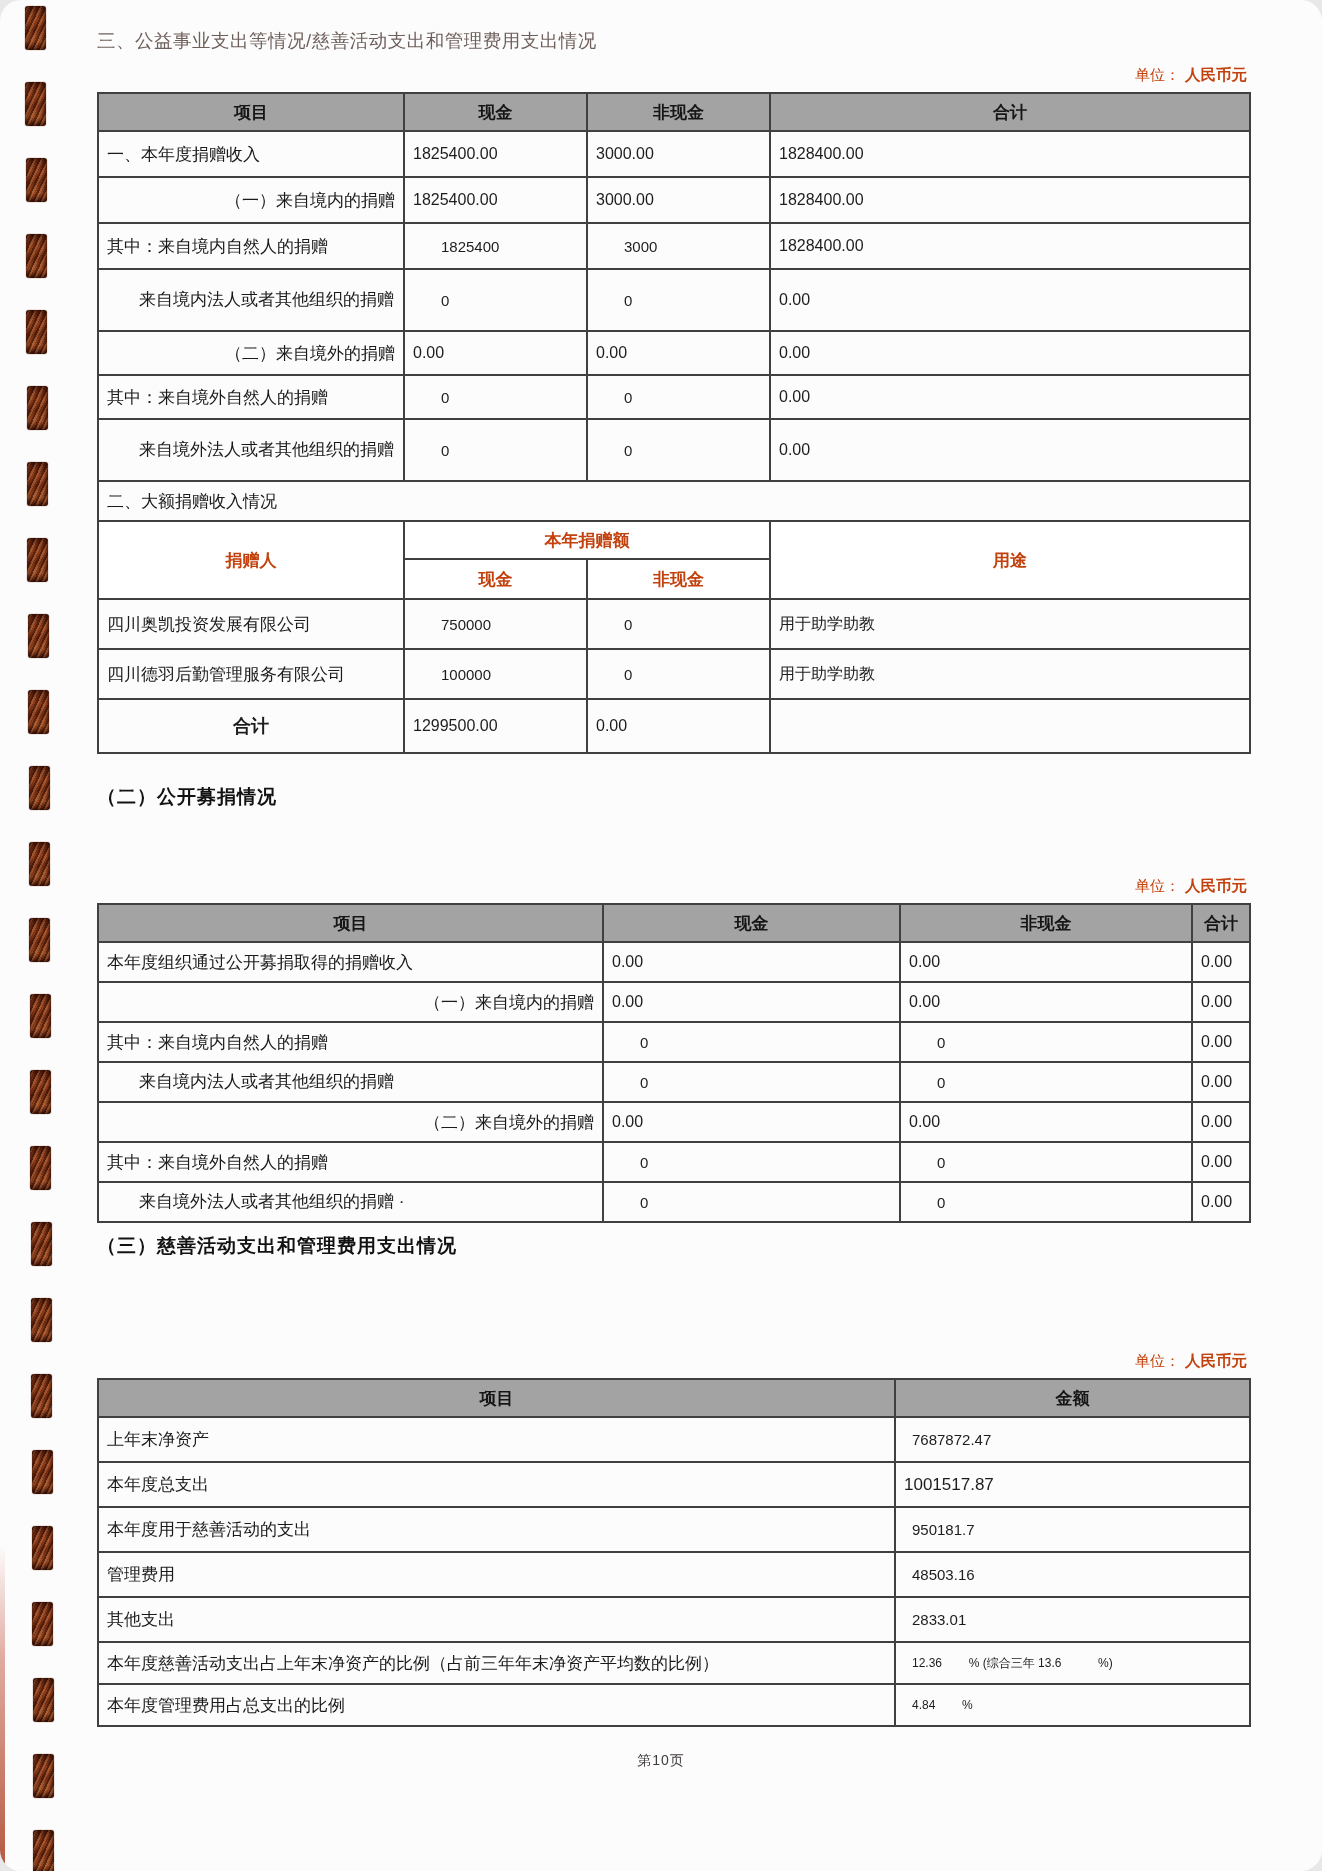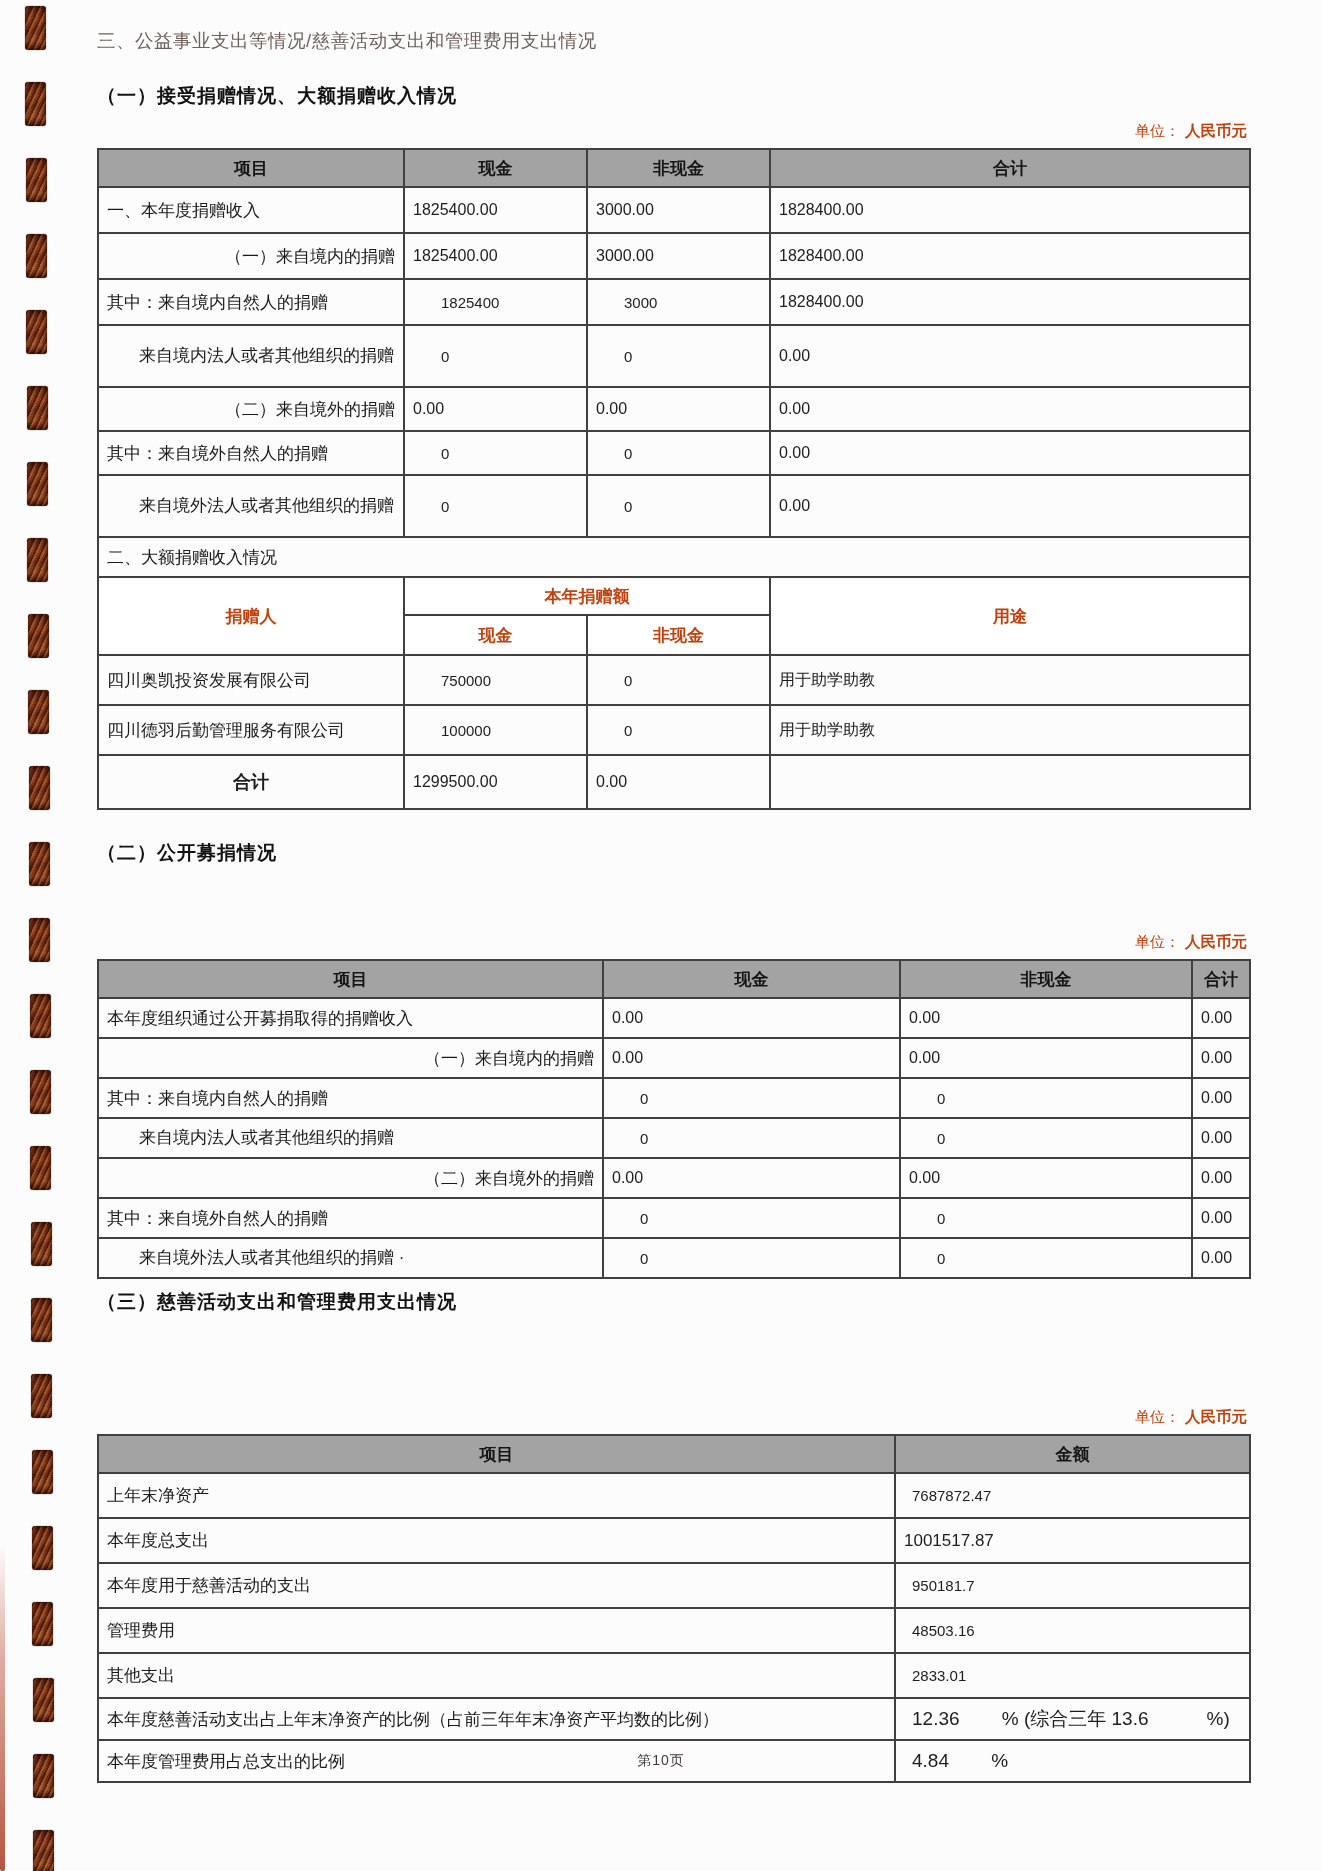--- a/index.html
+++ b/index.html
@@ -1,19 +1,19 @@
 <!DOCTYPE html>
 <html><head>
 <meta charset="utf-8">
 <style>
   html,body { margin:0; padding:0; background:#e8e8e8; }
   .page {
     position:relative; width:1322px; height:1871px; margin:0 auto;
     background:#fcfcfc; overflow:hidden;
-    font-family:"Liberation Sans","DejaVu Sans",sans-serif; color:#1d1d1d;
+    font-family:"Liberation Sans","DejaVu Sans",sans-serif; color:#1d1d1d;border-radius:21px;
   }
   .content { position:absolute; left:97px; top:0; width:1152px; }
 
   .doc-title { margin-top:28px; font-size:18.5px; color:#6e5f5a; letter-spacing:.5px; }
   .sec-heading { font-size:19px; font-weight:bold; color:#121212; letter-spacing:1px; }
   .sh1 { margin-top:30px; }
   .sh2 { margin-top:30px; }
   .sh3 { margin-top:10px; }
 
   .unit-line { text-align:right; font-size:15px; color:#c2410c; padding-right:2px; }
@@ -45,21 +45,21 @@
   .t2 tr td { height:34px; }
   .t3 .h43 td { height:39px; }
   .t3 .h40 td { height:36px; }
 
   .sh-cell { font-weight:bold; text-align:center; font-size:17px; background:#fff; color:#c2410c; }
   .subsec { font-size:17px; }
   .total-lbl { font-weight:bold; text-align:center; font-size:18px; }
   .purpose { font-size:16px; }
   .a-big { font-size:17px; }
   .a-small { font-size:15px; padding-left:16px; }
-  .pre { white-space:pre; font-size:19px;padding-left:16px; }
+  .pre { white-space:pre; font-size:12px;padding-left:16px; }
 
   .footer { position:absolute; top:1752px; left:0; width:1322px; text-align:center;
             font-size:14px; color:#413c3c; letter-spacing:1px; }
 
   .binding { position:absolute; left:0; top:0; width:70px; height:1871px; }
   .hole {
     position:absolute; width:21px; height:44px; border-radius:3px;
     background:
       repeating-linear-gradient(115deg, rgba(20,4,0,.4) 0 2px, rgba(255,180,120,.25) 2px 4px, rgba(0,0,0,0) 4px 6px),
       linear-gradient(180deg,#4a1708,#8a3a18 30%,#6f2a10 55%,#93451f 80%,#3f1206);
@@ -100,21 +100,20 @@
       <div class="hole" style="top: 1678px; left: 32.7px;"></div>
       <div class="hole" style="top: 1754px; left: 33.05px;"></div>
       <div class="hole" style="top: 1830px; left: 33.4px;"></div>
     </div>
   <div class="edge-red"></div>
 
   <div class="content">
 
     <div class="doc-title">三、公益事业支出等情况/慈善活动支出和管理费用支出情况</div>
 
-    <div class="sec-heading sh1">（一）接受捐赠情况、大额捐赠收入情况</div>
 
     <div class="unit-line u1"><span>单位：</span><b>人民币元</b></div>
 
     <table class="t1">
       <colgroup>
           <col class="c1">
           <col class="c2">
           <col class="c3">
           <col class="c4">
         </colgroup>

